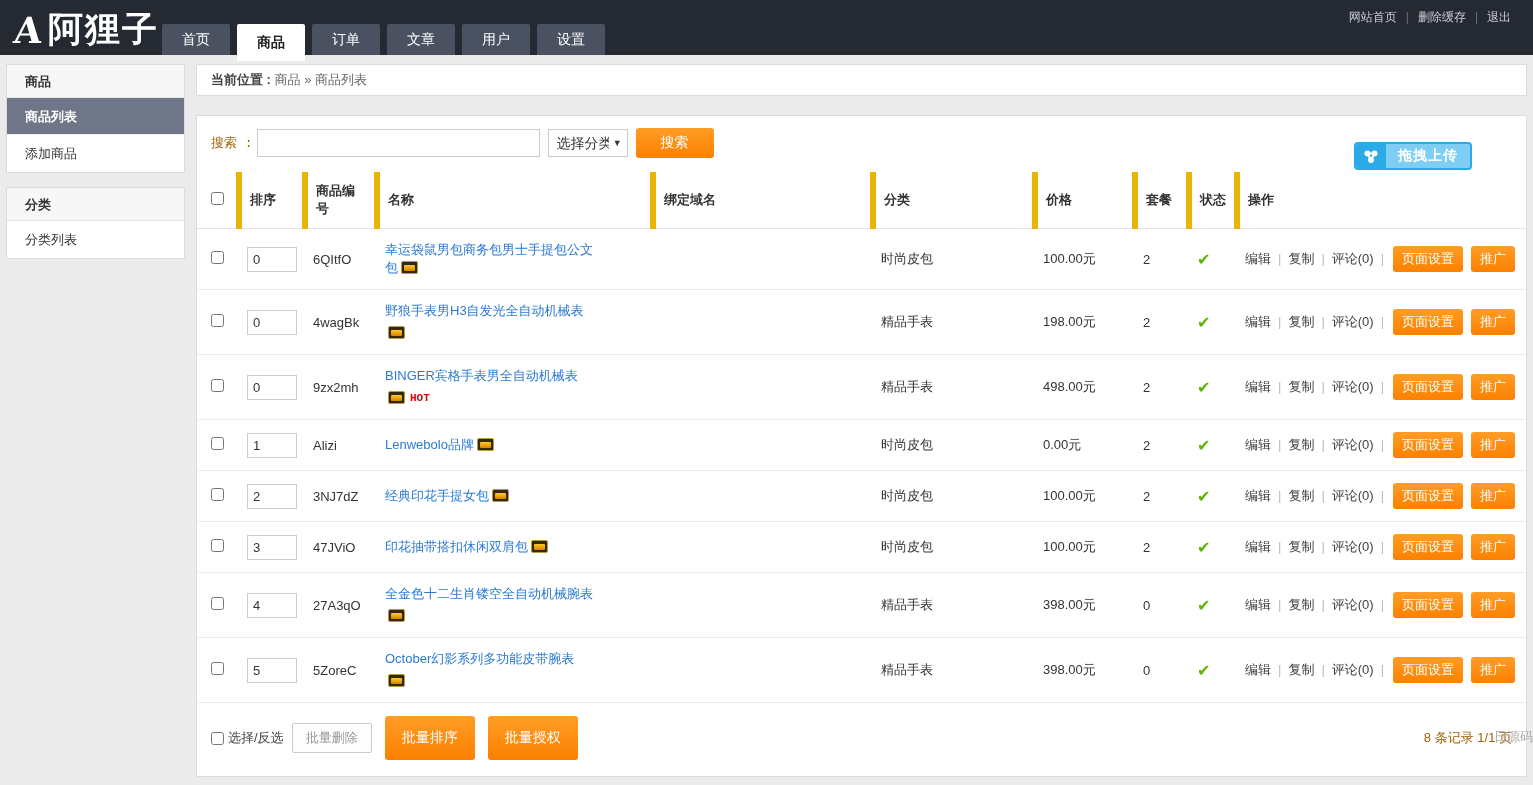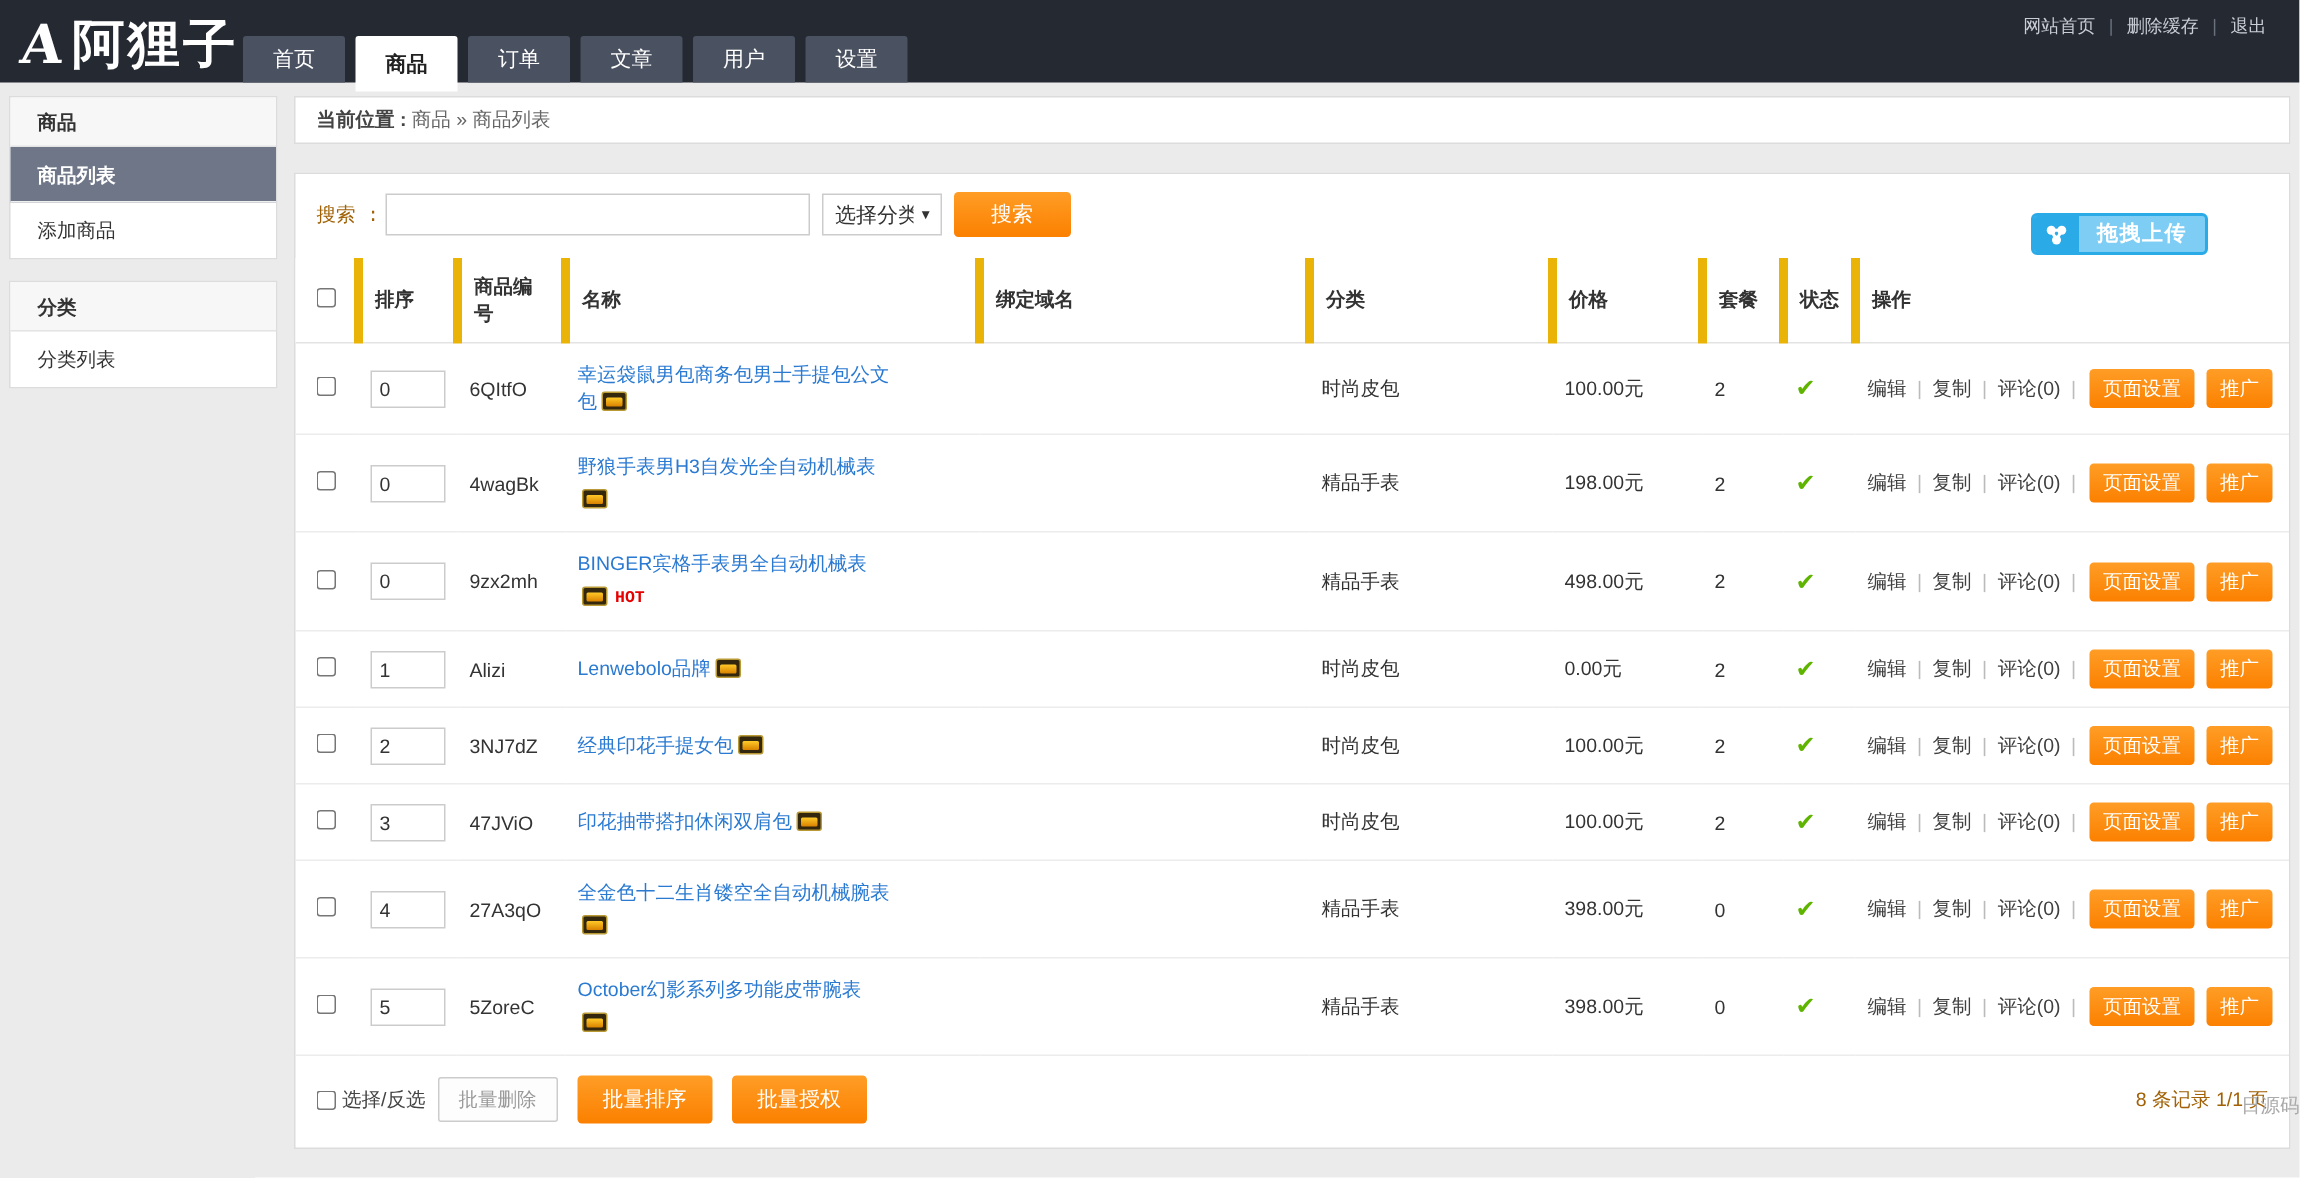--- a/index.html
+++ b/index.html
@@ -61,21 +61,21 @@
   .hot { color:#e60000; font-weight:bold; font-size:11px; font-family:"Liberation Mono","DejaVu Sans Mono",monospace; margin-left:5px; vertical-align:1px; }
   .check { color:#5fb400; font-size:16px; font-weight:bold; }
   .ops-cell a { color:#404040; }
   .ops-sep { color:#bbb; margin:0 7px; }
   .mini-btn { padding:4px 9px; font-size:13px; margin-left:2px; }
   .mini-btn + .mini-btn { margin-left:8px; }
 
   .batch-row { display:flex; align-items:center; padding:13px 14px 16px 14px; }
   .batch-label { margin:0 8px 0 4px; color:#444; }
   .btn-plain { height:30px; padding:0 13px; background:#fdfdfd; border:1px solid #ccc; color:#9a9a9a; font-size:13px; border-radius:2px; cursor:pointer; }
-  .btn-batch { height:32px; padding:0 17px; font-size:14px; margin-left:13px; }
+  .btn-batch { height:44px; padding:0 17px; font-size:14px; margin-left:13px; }
   .records { margin-left:auto; color:#a16207; }
 
   .page-footer { position:absolute; top:728px; left:0; width:100%; text-align:right; color:#aaa; font-size:13px; }
 </style>
 </head>
 <body>
 
 <header class="topbar">
   <div class="logo">
     <span class="logo-a">A</span>

